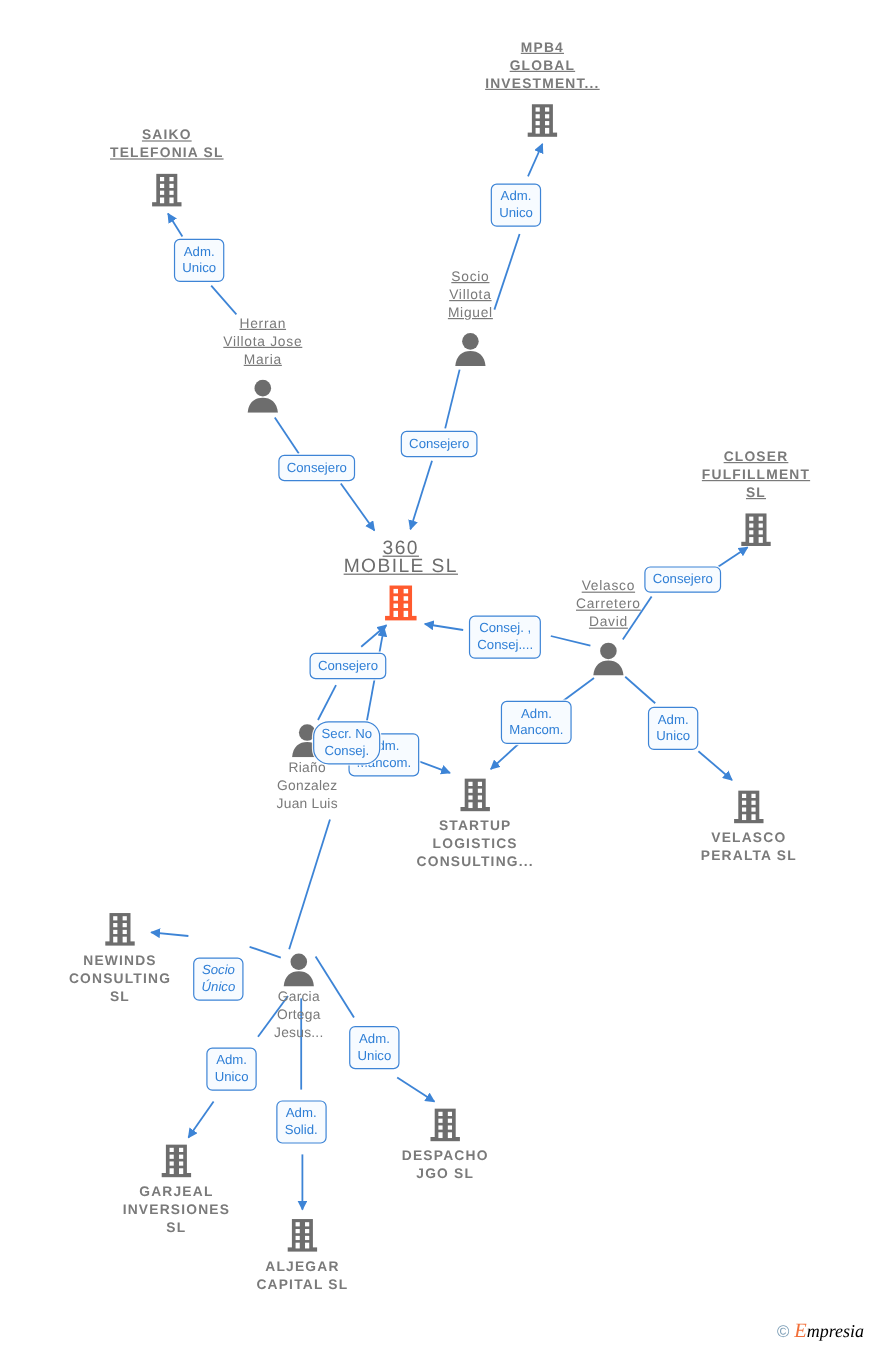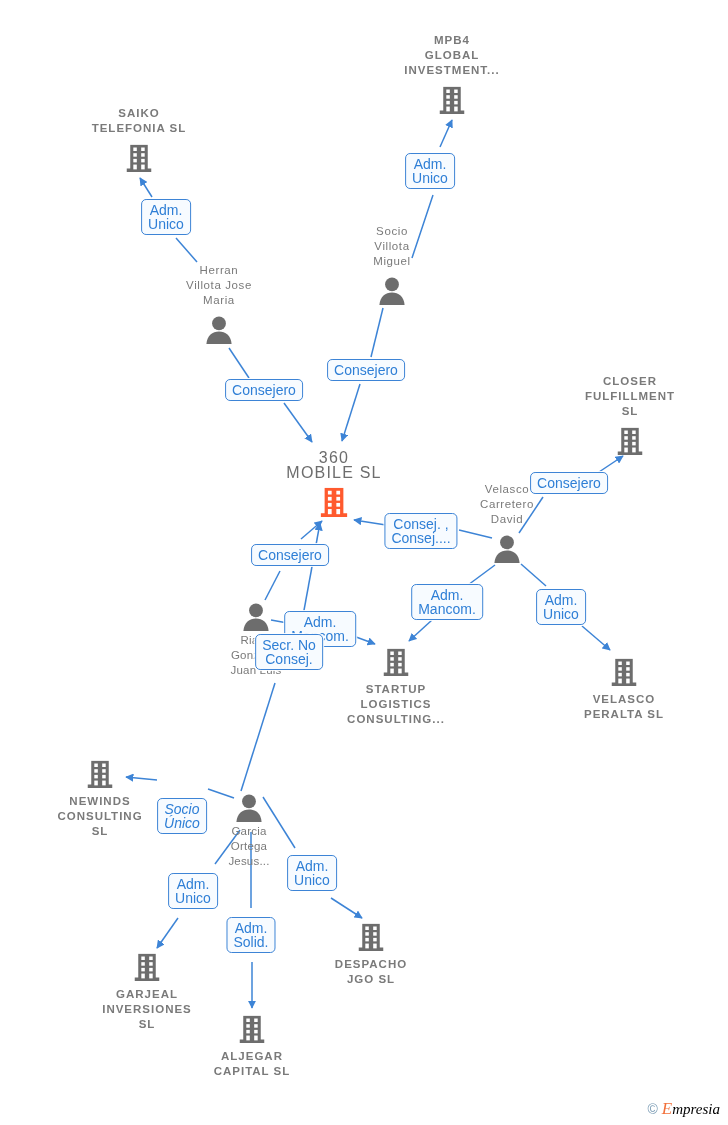--- a/index.html
+++ b/index.html
@@ -9,28 +9,28 @@
 
   .node{position:absolute;width:0;height:0;}
   .node .icon{position:absolute;transform:translate(-50%,-50%);line-height:0;}
   .node .caption{
     position:absolute;left:50%;transform:translateX(-50%);
     text-align:center;color:#7a7a7a;font-size:11.5px;line-height:15px;
     letter-spacing:.6px;white-space:pre-line;width:130px;
   }
   .node.company .caption{font-weight:bold;letter-spacing:1px;}
   .node.company.focus .caption{color:#6d6d6d;font-weight:normal;letter-spacing:1.2px;font-size:16px;}
-  .node .caption.above{bottom:22px;}
+  .node .caption.above{bottom:22px;text-decoration:underline;}
   .node .caption.below{top:20px;}
   .node.person .caption.below{top:16px;letter-spacing:.2px;font-weight:normal;}
 
   .badge{
     position:absolute;transform:translate(-50%,-50%);
     border:1.3px solid #3d84d6;border-radius:5px;background:#f7fbff;
-    color:#2f7fd6;font-size:14px;line-height:14px;text-align:center;
+    color:#2f7fd6;font-size:11px;line-height:14px;text-align:center;
     padding:3px 6px;white-space:pre-line;box-sizing:border-box;
     box-shadow:0 0 0 1px rgba(255,255,255,.9);
   }
 
   .watermark{position:absolute;right:8px;bottom:6px;display:flex;align-items:center;gap:4px;}
   .wm-c{color:#7a9cb5;font-size:14px;}
   .wm-e{color:#f2703a;font-size:17px;font-family:"Liberation Serif","DejaVu Serif",serif;font-style:italic;}
   .wm-rest{color:#000000;font-size:15px;font-family:"Liberation Serif","DejaVu Serif",serif;font-style:italic;}
 </style>
 </head>
@@ -350,21 +350,21 @@
       <div class="badge" style="left: 569px; top: 483px;">Consejero</div>
       <div class="badge" style="left: 421px; top: 531px;">Consej. ,
 Consej....</div>
       <div class="badge" style="left: 447px; top: 602px;">Adm.
 Mancom.</div>
       <div class="badge" style="left: 561px; top: 607px;">Adm.
 Unico</div>
       <div class="badge" style="left: 290px; top: 555px;">Consejero</div>
       <div class="badge" style="left: 320px; top: 629px;">Adm.
 Mancom.</div>
-      <div class="badge" style="left: 289px; top: 652px;">Secr.  No
+      <div class="badge" style="left: 289px; top: 619px; border-radius: 13px;">Secr.  No
 Consej.</div>
       <div class="badge" style="left: 182px; top: 816px; font-style: italic;">Socio
 Único</div>
       <div class="badge" style="left: 193px; top: 891px;">Adm.
 Unico</div>
       <div class="badge" style="left: 251px; top: 935px;">Adm.
 Solid.</div>
       <div class="badge" style="left: 312px; top: 873px;">Adm.
 Unico</div>
     </div>

